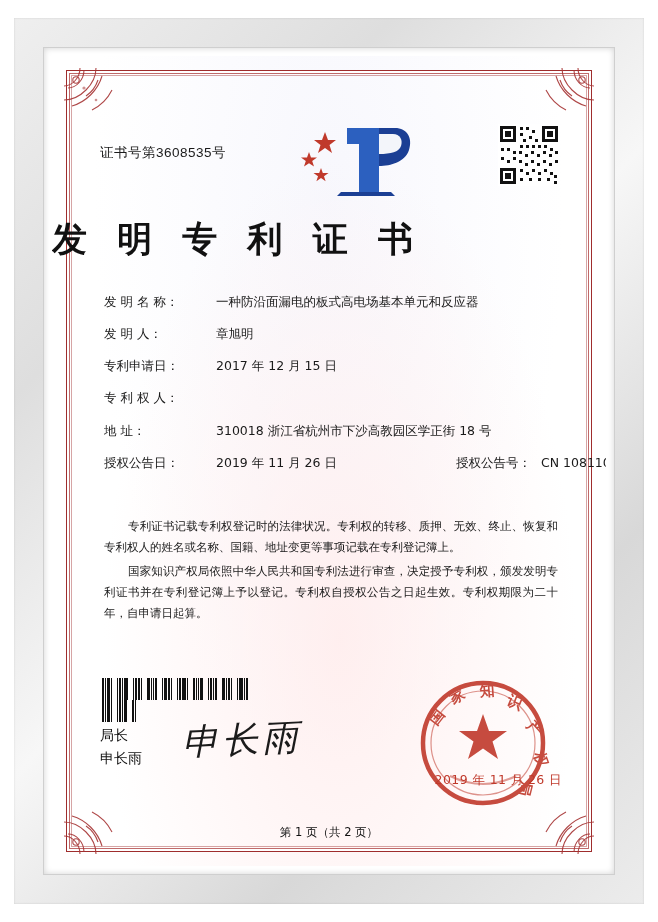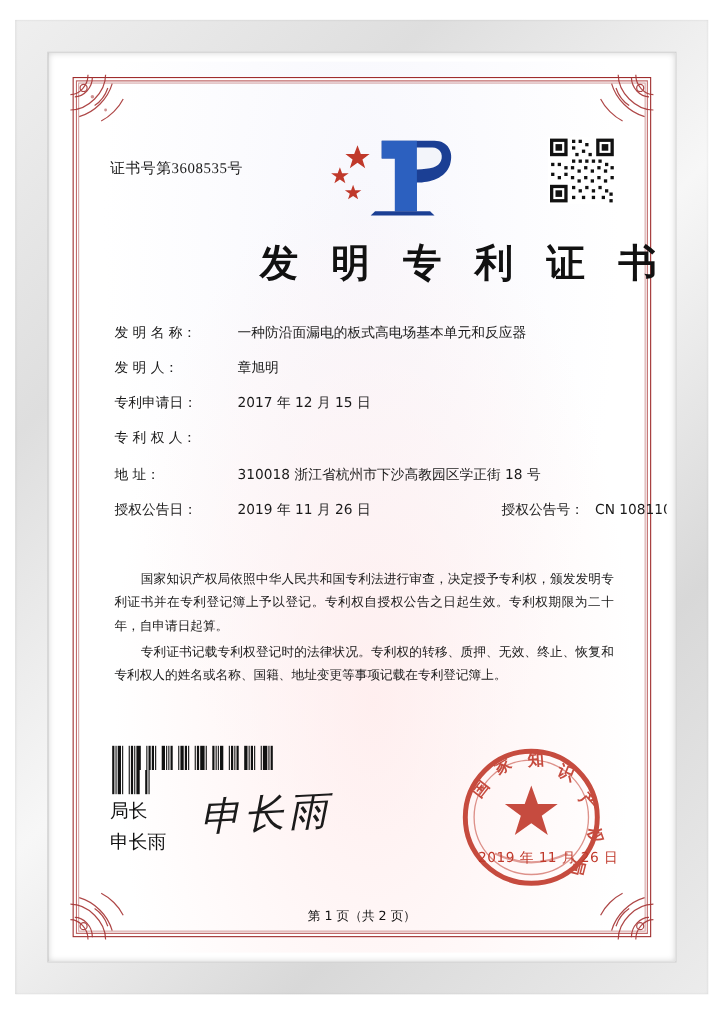--- a/index.html
+++ b/index.html
@@ -83,21 +83,21 @@
   .c-br { right: 10px; bottom: 10px; transform: scale(-1,-1); }
 
   
   .cert-no {
     position: absolute;
     left: 48px;
     top: 88px;
     font-size: 13.5px;
     color: #1a1a1a;
     letter-spacing: .5px;
-    font-family: Liberation Serif, serif;
+    font-family: Liberation Sans, sans-serif;
   }
   .emblem {
     position: absolute;
     left: 243px;
     top: 62px;
     width: 120px;
     height: 82px;
   }
   .qr {
     position: absolute;
@@ -106,21 +106,21 @@
     width: 62px;
     height: 62px;
   }
 
   
   .title {
     position: absolute;
     left: 0;
     right: 0;
     top: 160px;
-    text-align: right;
+    text-align: left;
     font-size: 35px;
     letter-spacing: 9px;
     font-weight: bold;
     color: #111;
     font-family: "DejaVu Sans", sans-serif;
   }
 
   
   .fields {
     position: absolute;
@@ -194,21 +194,21 @@
     height: 100%;
     margin-right: 1px;
     vertical-align: top;
   }
 
   
   .sig-labels {
     position: absolute;
     left: 48px;
     top: 668px;
-    font-size: 17px;
+    font-size: 14px;
     line-height: 1.65;
     color: #111;
     font-family: "DejaVu Sans", sans-serif;
   }
   .sig-hand {
     position: absolute;
     left: 130px;
     top: 660px;
     font-size: 36px;
     color: #1b1b1b;
@@ -421,22 +421,22 @@
       </div>
       <div class="frow dual">
         <div class="flabel">授权公告日：</div>
         <div class="fvalue">2019 年 11 月 26 日</div>
         <div class="flabel2">授权公告号：</div>
         <div class="fvalue2">CN 108110621 B</div>
       </div>
     </div>
 
     <div class="body-text">
+      <p>专利证书记载专利权登记时的法律状况。专利权的转移、质押、无效、终止、恢复和专利权人的姓名或名称、国籍、地址变更等事项记载在专利登记簿上。</p>
       <p>国家知识产权局依照中华人民共和国专利法进行审查，决定授予专利权，颁发发明专利证书并在专利登记簿上予以登记。专利权自授权公告之日起生效。专利权期限为二十年，自申请日起算。</p>
-      <p>专利证书记载专利权登记时的法律状况。专利权的转移、质押、无效、终止、恢复和专利权人的姓名或名称、国籍、地址变更等事项记载在专利登记簿上。</p>
     </div>
 
     <div class="barcode">
       <i style="width:2px"></i><i style="width:1px"></i><i style="width:3px"></i><i style="width:1px"></i>
       <i style="width:1px"></i><i style="width:2px"></i><i style="width:1px"></i><i style="width:4px"></i>
       <i style="width:1px"></i><i style="width:2px"></i><i style="width:2px"></i><i style="width:1px"></i>
       <i style="width:3px"></i><i style="width:1px"></i><i style="width:1px"></i><i style="width:2px"></i>
       <i style="width:1px"></i><i style="width:3px"></i><i style="width:2px"></i><i style="width:1px"></i>
       <i style="width:1px"></i><i style="width:2px"></i><i style="width:4px"></i><i style="width:1px"></i>
       <i style="width:2px"></i><i style="width:1px"></i><i style="width:1px"></i><i style="width:3px"></i>

